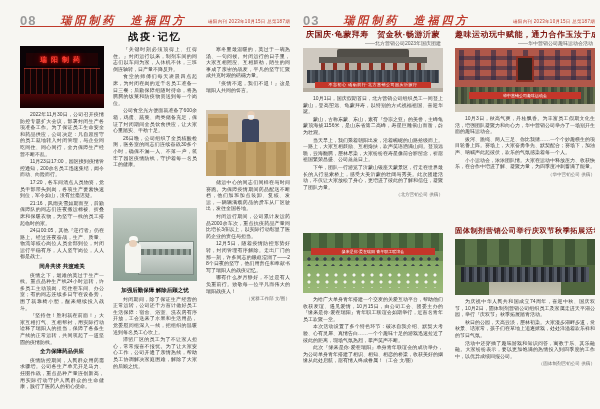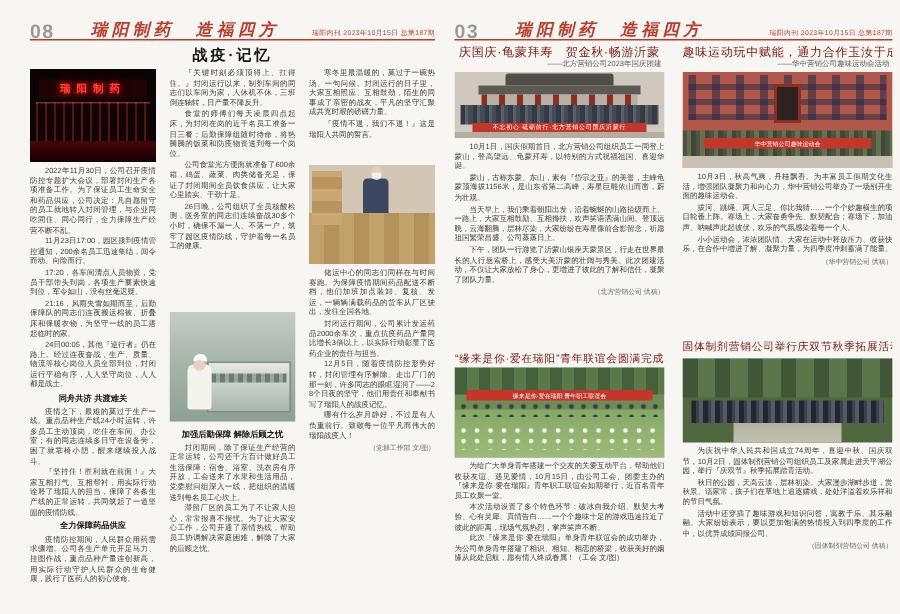--- a/index.html
+++ b/index.html
@@ -14,21 +14,21 @@
   .slogan{font-family:"Liberation Serif","DejaVu Serif",serif;font-style:italic;font-weight:bold;font-size:11px;color:#bf3a2b;letter-spacing:3px;margin-left:24px}
   .issue{position:absolute;right:0;bottom:2px;font-size:4.5px;color:#bf3a2b;letter-spacing:.3px}
   
   .art-title3{margin-top:3px;text-align:center;font-size:10px;font-weight:bold;color:#151515;letter-spacing:2px}
   .col{position:absolute;overflow:hidden}
   .flow{overflow:hidden}
   .blk{font-size:5px;line-height:6.6px;color:#3c3c3c;word-break:break-all}
   .blk-p{text-align:justify;text-indent:2em;margin-bottom:1px}
   .blk-h{font-weight:bold;text-align:center;font-size:5.5px;color:#111;margin:3px 0 2px}
   .blk-by{text-align:right;color:#666;font-size:4.6px;margin-top:2px}
-  .t4{font-size:8px;font-weight:normal;color:#7e1510;text-align:center;letter-spacing:.5px;line-height:10px;white-space:nowrap;overflow:hidden}
+  .t4{font-size:8px;font-weight:bold;color:#7e1510;text-align:center;letter-spacing:.5px;line-height:10px;white-space:nowrap;overflow:hidden}
   .t4b{font-size:7.2px;line-height:12px}
   .subtl{font-size:5px;color:#5a5a5a;text-align:right;padding-right:2px;height:8px;line-height:7px}
   
   .ph{position:relative;overflow:hidden;margin-bottom:3px;background:#ccc}
   .ph div{position:absolute}
   .ph-night{height:62px;background:#0b0407}
   .sign{top:7px;left:6px;right:6px;height:13px;line-height:13px;text-align:center;color:#ff4438;font-size:7px;font-weight:bold;letter-spacing:4px;background:rgba(130,0,0,.18);text-shadow:0 0 3px #ff1100,0 0 7px #aa0000;white-space:nowrap}
   .facade{top:22px;left:4px;right:4px;bottom:14px;background:repeating-linear-gradient(90deg,rgba(255,60,40,.30) 0 1.5px,rgba(60,0,0,.12) 1.5px 6px);border-top:1px solid rgba(255,80,60,.5)}
   .nground{left:0;right:0;bottom:0;height:14px;background:linear-gradient(180deg,rgba(150,10,10,.45),rgba(20,0,0,.92))}
   .ph-factory{height:73px;background:linear-gradient(180deg,#c3cdc6 0%,#a8b5ab 45%,#8da095 100%);margin:2px 0 3px}
@@ -169,21 +169,20 @@
       <div class="banner tbanner">不忘初心 砥砺前行·北方营销公司国庆沂蒙行</div>
       <div class="tsteps"></div>
     </div>
     <div class="flow fA1">
         <div class="blk blk-p">10月1日，国庆假期首日，北方营销公司组织员工一同登上蒙山，登高望远、龟蒙拜寿，以特别的方式祝福祖国、喜迎华诞。</div>
         <div class="blk blk-p">蒙山，古称东蒙、东山，素有『岱宗之亚』的美誉，主峰龟蒙顶海拔1156米，是山东省第二高峰，寿星巨雕依山而凿，蔚为壮观。</div>
         <div class="blk blk-p">当天早上，我们乘着朝阳出发，沿着蜿蜒的山路拾级而上。一路上，大家互相鼓励、互相搀扶，欢声笑语洒满山间。登顶远眺，云海翻腾，层林尽染，大家纷纷在寿星像前合影留念，祈愿祖国繁荣昌盛、公司蒸蒸日上。</div>
         <div class="blk blk-p">下午，团队一行游览了沂蒙山银座天蒙景区，行走在世界最长的人行悬索桥上，感受大美沂蒙的壮阔与秀美。此次团建活动，不仅让大家放松了身心，更增进了彼此的了解和信任，凝聚了团队力量。</div>
         <div class="blk blk-by">（北方营销公司 供稿）</div>
       </div>
-    <div class="t4 t4b">“缘来是你·爱在瑞阳”青年联谊会圆满完成</div>
     <div class="ph ph-lawn">
       <div class="trees"></div>
       <div class="banner lbanner">缘来是你·爱在瑞阳 青年职工联谊会</div>
       <div class="lawn"></div>
       <div class="guests"></div>
       <div class="chairs"></div>
     </div>
     <div class="flow fA2">
         <div class="blk blk-p">为给广大单身青年搭建一个交友的关爱互动平台，帮助他们收获友谊、遇见爱情，10月15日，由公司工会、团委主办的『缘来是你·爱在瑞阳』青年职工联谊会如期举行，近百名青年员工欢聚一堂。</div>
         <div class="blk blk-p">本次活动设置了多个特色环节：破冰自我介绍、默契大考验、心有灵犀、真情告白……一个个趣味十足的游戏迅速拉近了彼此的距离，现场气氛热烈，掌声笑声不断。</div>

